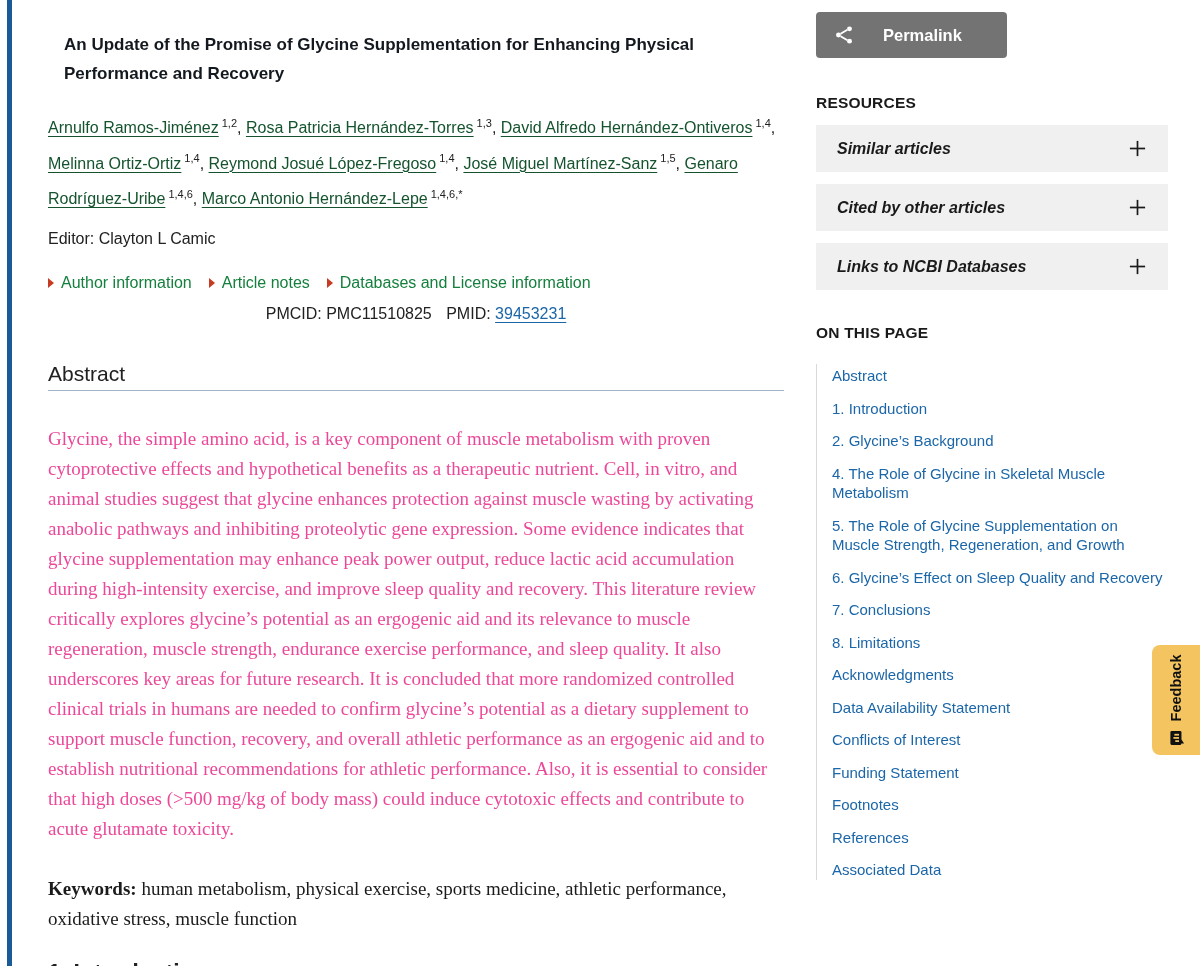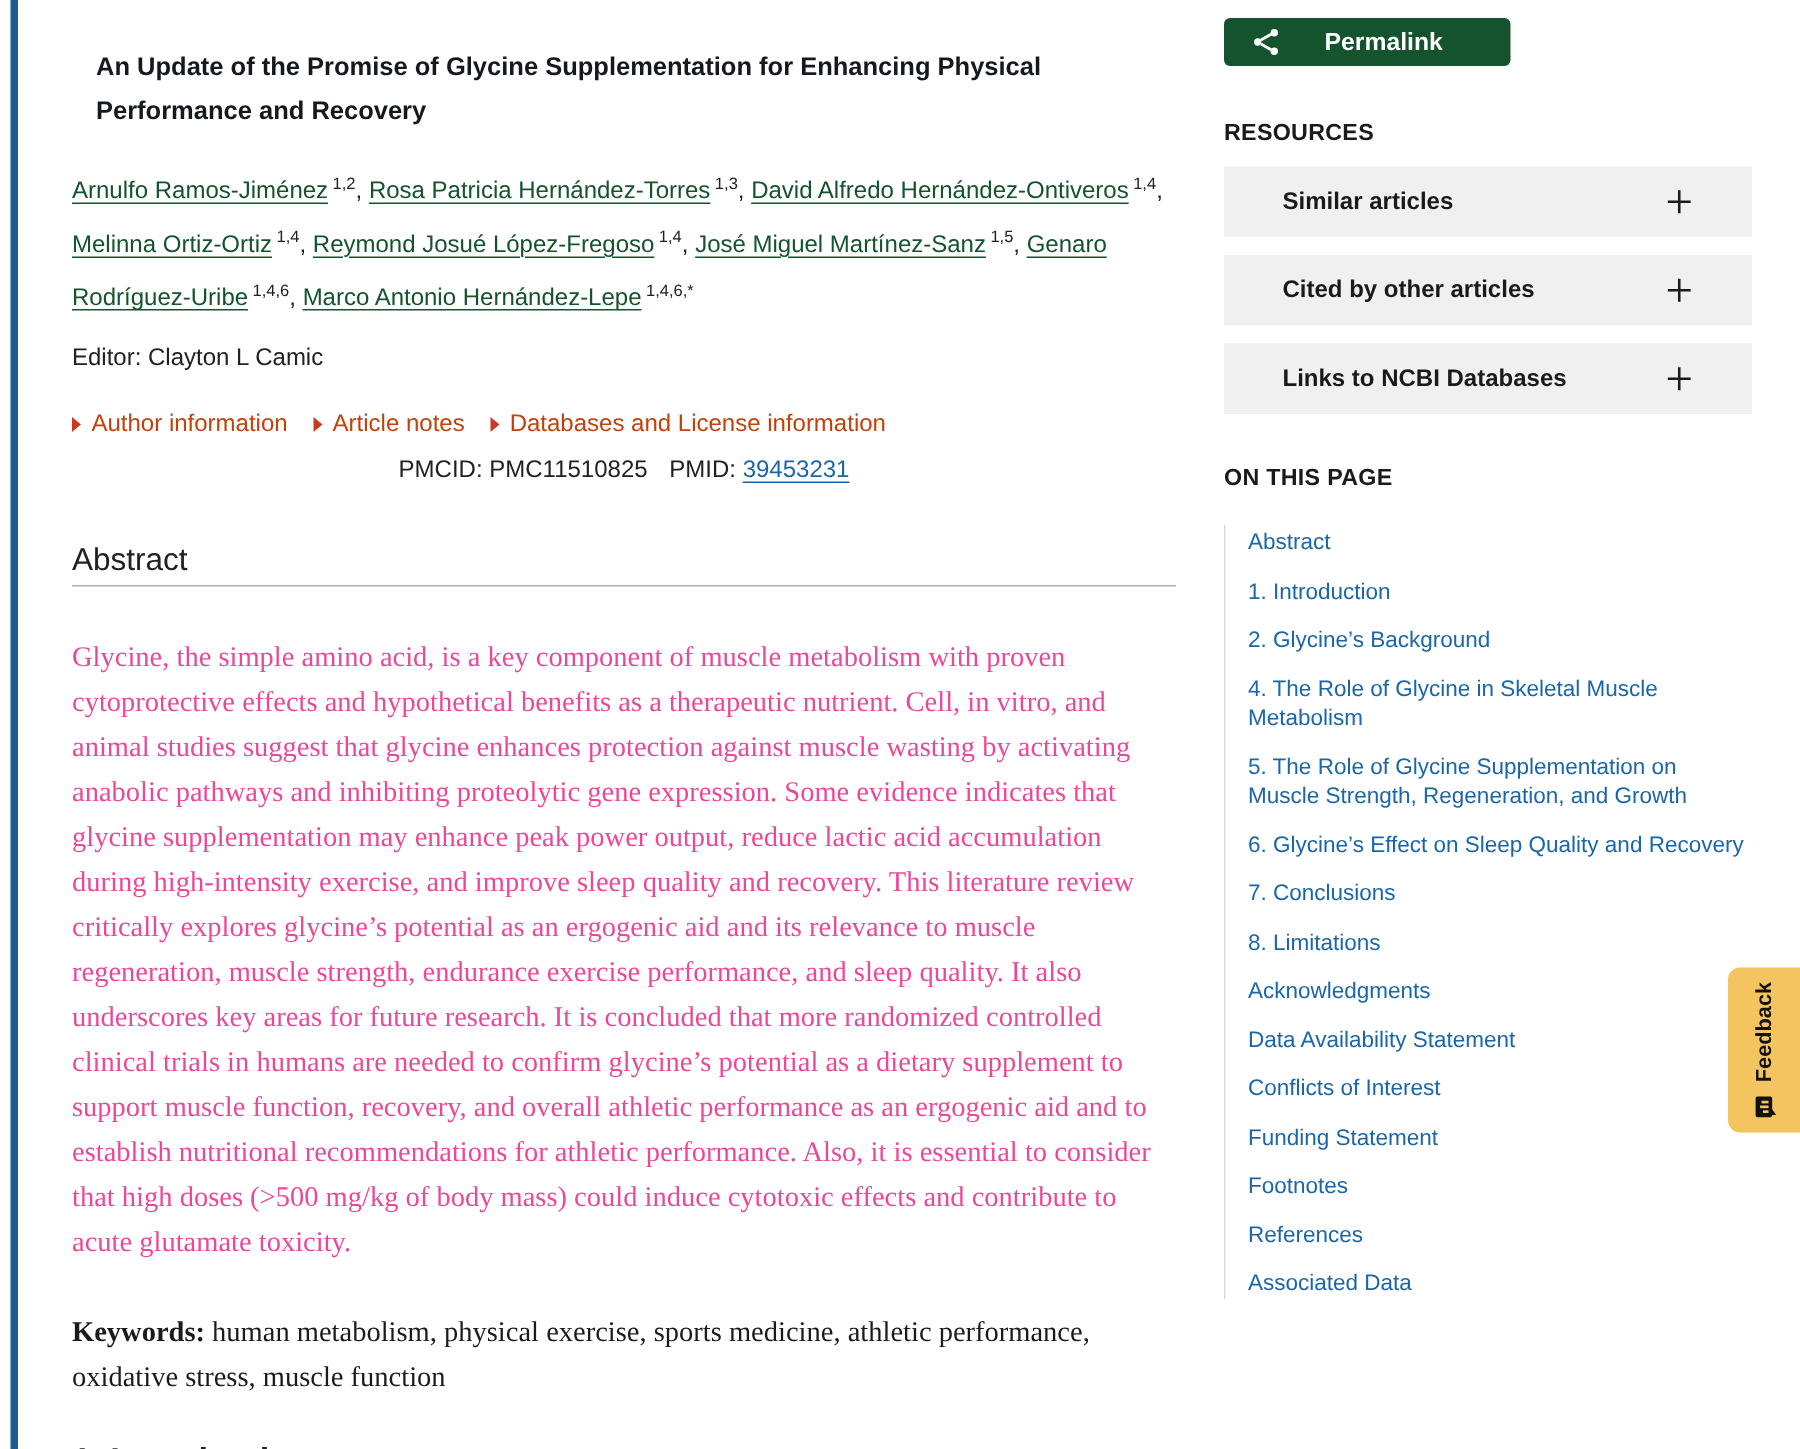--- a/index.html
+++ b/index.html
@@ -23,21 +23,21 @@
   .authors { margin: 20px 0 0; font-size: 16px; line-height: 30px; }
   .authors a {
     color: #14532d; 
     text-decoration-thickness: 1px; text-underline-offset: 2.5px;
   }
   .authors sup { font-size: 11px; color: #212121; margin-left: 3px; }
   .authors .sep { color: #212121; }
   .editor { margin: 16px 0 0; font-size: 16px; }
   .meta-links { margin: 26px 0 0; display: flex; gap: 17px; font-size: 16px; }
   .meta-link {
-    color: #c2410c; text-decoration: none;
+    color: #15803d; text-decoration: none;
     display: inline-flex; align-items: center; gap: 7px;
   }
   .tri {
     width: 0; height: 0; flex: none;
     border-left: 6px solid #c63b22;
     border-top: 5px solid transparent; border-bottom: 5px solid transparent;
   }
   .ids { margin: 13px 0 0; font-size: 16px; text-align: center; }
   .ids .pmid-label { margin-left: 10px; }
   .ids a {
@@ -55,33 +55,33 @@
   .keywords {
     margin: 30px 0 0; font-family: "Liberation Serif", "DejaVu Serif", serif;
     font-size: 19px; line-height: 30px; color: #1b1b1b;
   }
   .keywords strong { font-weight: 700; margin-top: 44px; }
   h2.section-h { margin: 26px 0 0; font-size: 23px; font-weight: 600; color: #212121; }
   
   .sidebar { width: 352px; flex: none; margin-left: 32px; padding-top: 12px; }
   .permalink {
     display: flex; align-items: center; gap: 28px;
-    width: 191px; height: 32px; padding: 0 17px;
-    background: #14532d; color: #fff; border: none; border-radius: 4px;
+    width: 191px; height: 46px; padding: 0 17px;
+    background: #737373; color: #fff; border: none; border-radius: 4px;
     font-family: inherit; font-size: 16.5px; font-weight: 700; cursor: pointer;
   }
   .side-h {
     margin: 36px 0 0; font-size: 15.5px; font-weight: 700;
     letter-spacing: 0.2px; color: #1a1a1a;
   }
   .acc-list { margin-top: 13px; }
   .acc-row {
     background: #f0f0f0; height: 47px; margin-bottom: 12px;
     display: flex; align-items: center; justify-content: space-between;
-    padding: 0 39px; cursor: pointer;
+    padding: 0 21px; cursor: pointer; font-style: italic;
   }
   .acc-label { font-size: 16px; font-weight: 700; color: #1a1a1a; }
   .plus { stroke: #1a1a1a; stroke-width: 1.8; flex: none; }
   .side-h.otp { margin-top: 34px; }
   ul.toc {
     list-style: none; margin: 22px 0 0; padding: 2px 0 0 15px;
     border-left: 1.5px solid #d9d9d9;
   }
   ul.toc li { margin-bottom: 13px; font-size: 15px; line-height: 19.5px; }
   ul.toc a { color: #1b66a8; text-decoration: none; }

